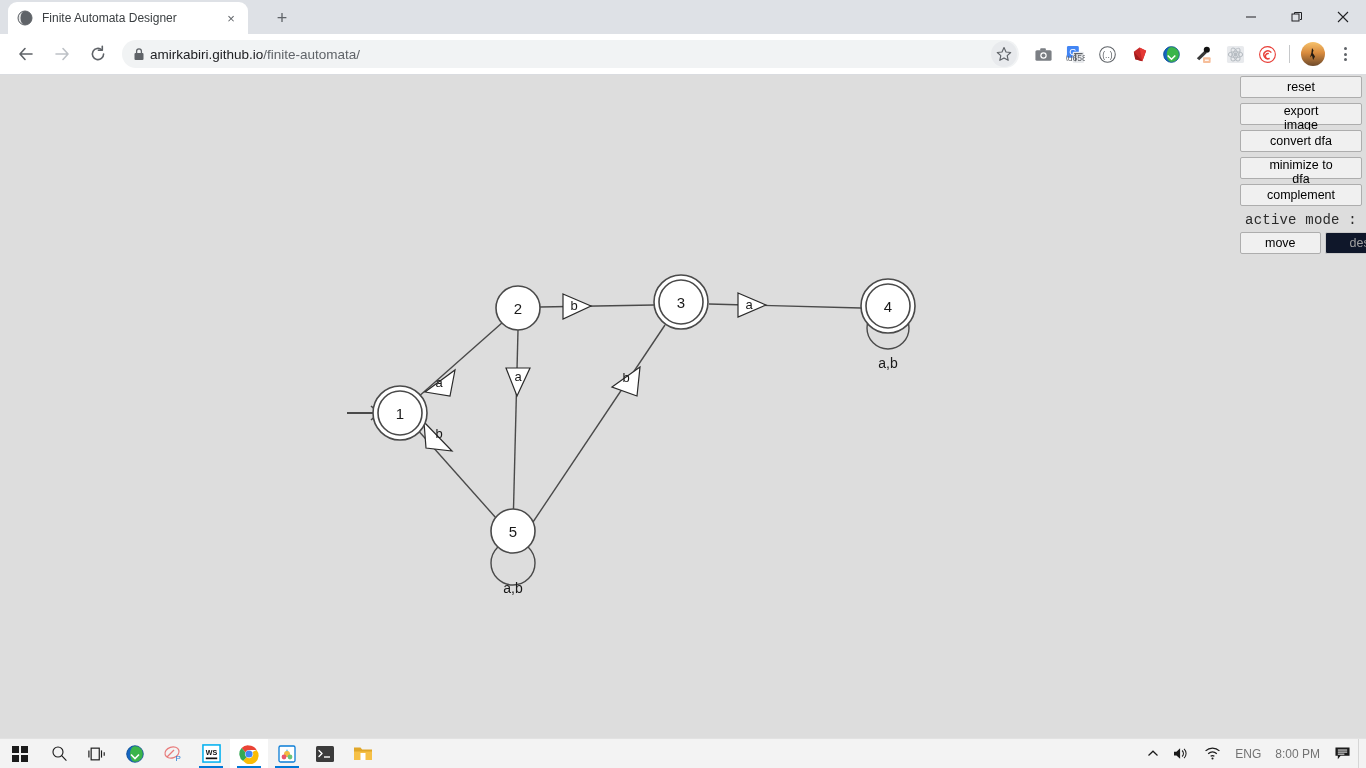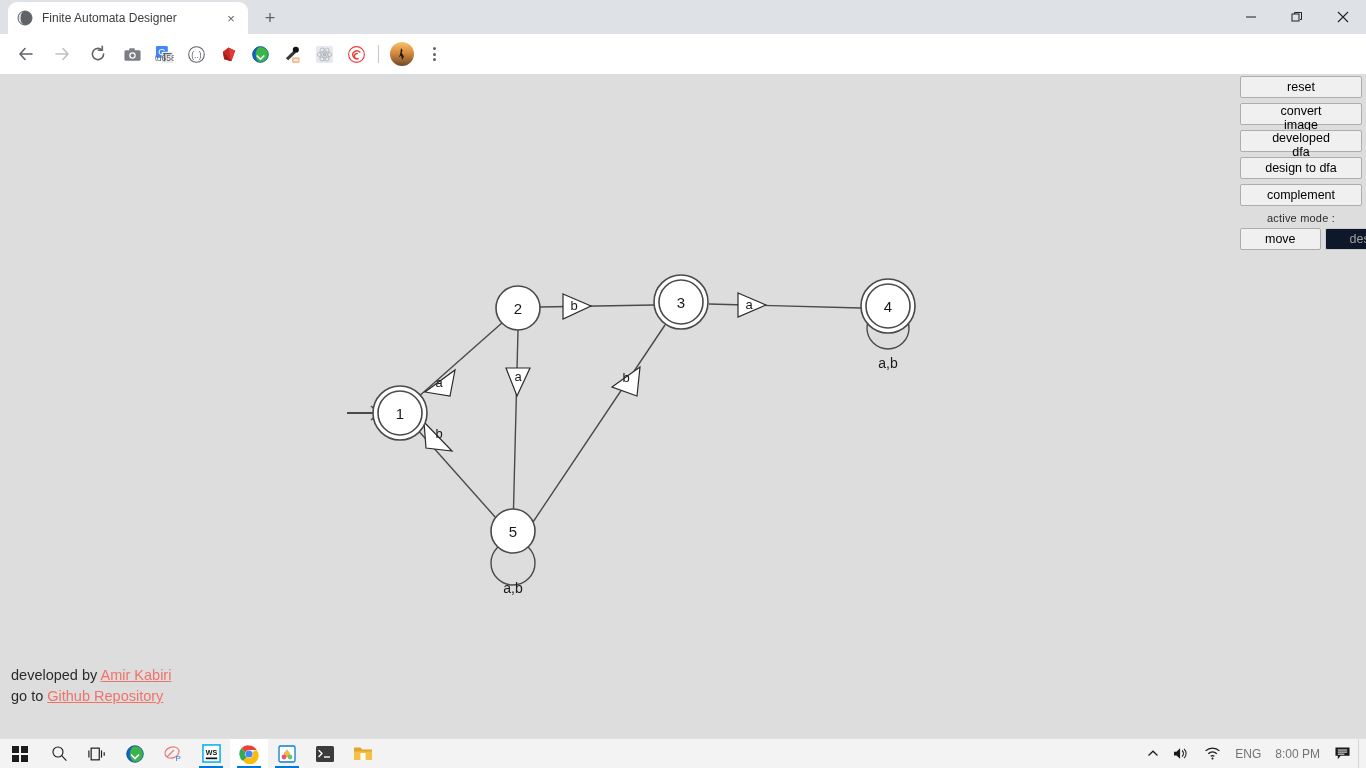--- a/index.html
+++ b/index.html
@@ -9,21 +9,21 @@
     overflow: hidden;
     font-family: "Liberation Sans", sans-serif;
     background: #dddddd;
   }
 
   
   .browser { width: 1366px; height: 768px; position: relative; }
 
   .titlebar {
     height: 34px; background: #dee1e6;
-    display: flex; align-items: flex-end; position: relative;
+    display: flex; align-items: flex-end; position: relative; gap: 12px;
   }
   .tab {
     height: 32px; width: 240px; margin-left: 8px;
     background: #ffffff;
     border-radius: 9px 9px 0 0;
     display: flex; align-items: center; padding: 0 9px;
     position: relative;
   }
   .tab-favicon {
     width: 16px; height: 16px; margin-right: 9px; flex: 0 0 16px;
@@ -122,22 +122,22 @@
     font-family: "Liberation Sans", sans-serif;
     font-size: 12.5px; color: #000;
     background: #f0f0f0;
     border: 1px solid #adadad;
     border-radius: 2px;
     height: 22px; margin-bottom: 5px;
     padding: 0 24px;
     text-align: center;
   }
   .panel .mode-label {
-    font-size: 11px; color: #2b2b2b; text-align: center;
-    margin: 1px 0 4px 0; letter-spacing: 0.2px;
+    font-size: 14px; color: #2b2b2b; text-align: center;
+    margin: 1px 0 4px 0; letter-spacing: 0.2px; font-family: Liberation Mono, monospace;
   }
   .mode-row { display: flex; gap: 4px; align-items: center; }
   .mode-row button { flex: 1 1 0; margin-bottom: 0; }
   .mode-row button.off { color: #a0a0a0; background: #0f172a; border-color: #cacaca; }
 
   
   .credits {
     position: absolute; left: 11px; bottom: 31px;
     font-size: 14.5px; color: #2b2b2b; line-height: 21px;
   }
@@ -237,20 +237,34 @@
         <path d="M3 9 H14.5 M10 3.5 L15 9 L10 14.5" fill="none" stroke="#bdc1c6" stroke-width="1.6" stroke-linecap="round" stroke-linejoin="round"></path>
       </svg>
     </div>
     <div class="tb-icon">
       <svg width="18" height="18" viewBox="0 0 18 18">
         <path d="M14.6 9 a5.6 5.6 0 1 1 -1.9 -4.2" fill="none" stroke="#5f6368" stroke-width="1.6" stroke-linecap="round"></path>
         <path d="M13.3 1.2 L13.3 5.2 L9.4 5.2" fill="none" stroke="#5f6368" stroke-width="1.6" stroke-linecap="round" stroke-linejoin="round"></path>
       </svg>
     </div>
 
+    <div class="omnibox">
+      <span class="lock">
+        <svg width="12" height="14" viewBox="0 0 12 14">
+          <rect x="1.5" y="6" width="9" height="7" rx="1" fill="#5f6368"></rect>
+          <path d="M3.6 6 V4.2 a2.4 2.4 0 0 1 4.8 0 V6" fill="none" stroke="#5f6368" stroke-width="1.3"></path>
+        </svg>
+      </span>
+      <span class="url"><span>amirkabiri.github.io</span><span class="dim">/finite-automata/</span></span>
+      <span class="star-wrap">
+        <svg width="16" height="16" viewBox="0 0 16 16">
+          <path d="M8 1.6 L10 6 L14.7 6.5 L11.2 9.7 L12.2 14.3 L8 11.9 L3.8 14.3 L4.8 9.7 L1.3 6.5 L6 6 Z" fill="none" stroke="#5f6368" stroke-width="1.15" stroke-linejoin="round"></path>
+        </svg>
+      </span>
+    </div>
 
     <div class="ext-icons">
       <div class="ext">
         <svg width="19" height="19" viewBox="0 0 20 20">
           <rect x="1.5" y="5.5" width="17" height="11" rx="1.6" fill="#7b7f84"></rect>
           <rect x="6.5" y="3.4" width="6" height="2.6" rx="1" fill="#7b7f84"></rect>
           <circle cx="10" cy="11" r="3.4" fill="#ffffff"></circle>
           <circle cx="10" cy="11" r="2.1" fill="#7b7f84"></circle>
         </svg>
       </div>
@@ -393,35 +407,31 @@
         <text class="stlabel" x="888" y="235.5" text-anchor="middle">4</text>
       </g>
       <g>
         <circle cx="513" cy="455" r="22" fill="#ffffff" stroke="#4a4a4a" stroke-width="1.6"></circle>
         <text class="stlabel" x="513" y="460.5" text-anchor="middle">5</text>
       </g>
     </svg>
 
     <div class="panel">
       <button>reset</button>
-      <button>convert image</button>
-      <button>developed dfa</button>
-      <button>design to dfa</button>
+      <button>export image</button>
+      <button>convert dfa</button>
+      <button>minimize to dfa</button>
       <button>complement</button>
       <div class="mode-label">active mode :</div>
       <div class="mode-row">
         <button>move</button>
         <button class="off">design</button>
       </div>
     </div>
 
-    <div class="credits">
-      <div><span>developed by </span><a href="#">Amir Kabiri</a></div>
-      <div><span>go to </span><a href="#">Github Repository</a></div>
-    </div>
   </div>
 
   <div class="taskbar">
     <div class="tb-start">
       <svg width="16" height="16" viewBox="0 0 16 16">
         <rect x="0" y="0" width="7" height="7" fill="#1b1b1b"></rect>
         <rect x="9" y="0" width="7" height="7" fill="#1b1b1b"></rect>
         <rect x="0" y="9" width="7" height="7" fill="#1b1b1b"></rect>
         <rect x="9" y="9" width="7" height="7" fill="#1b1b1b"></rect>
       </svg>

